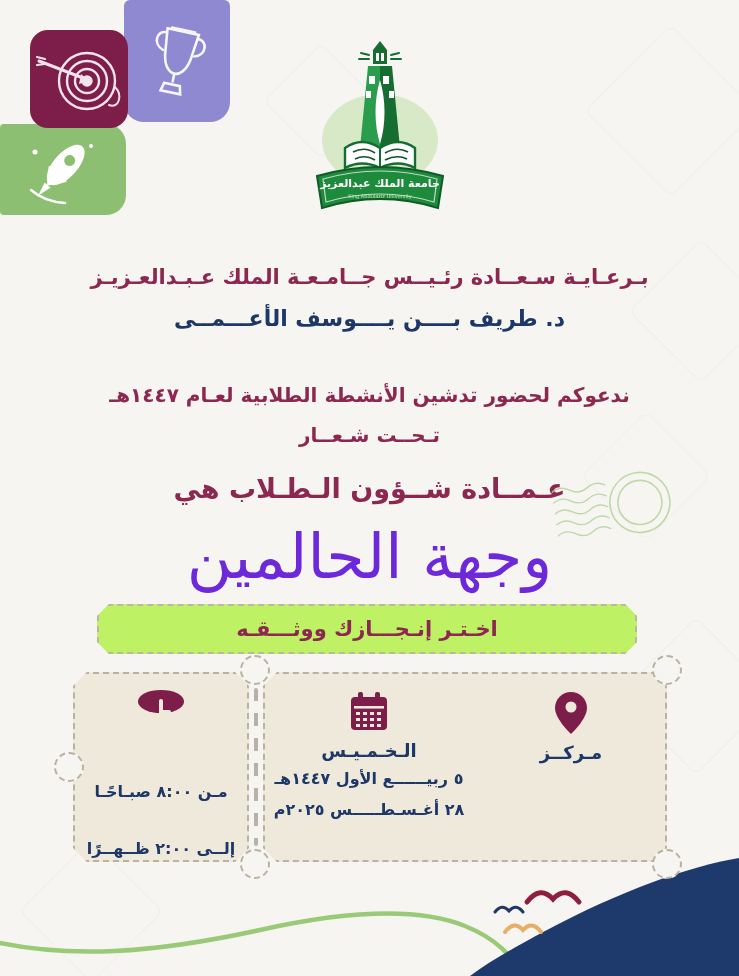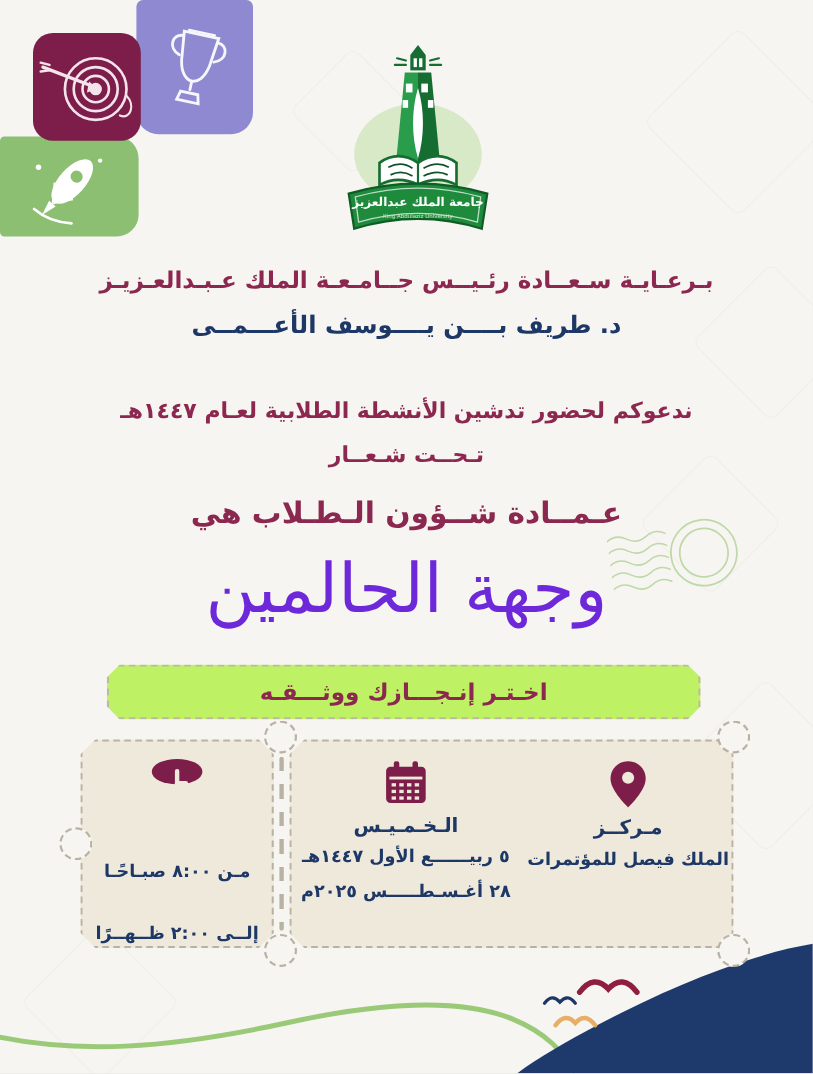--- a/index.html
+++ b/index.html
@@ -11,21 +11,21 @@
   
   .motif{position:absolute;border:1.5px solid rgba(90,110,140,0.05);transform:rotate(45deg);border-radius:8px;}
 
   
   .sq{position:absolute;display:flex;align-items:center;justify-content:center;}
   .sq-purple{left:124px;top:0;width:106px;height:122px;background:#8e89d1;border-radius:6px 6px 20px 20px;}
   .sq-maroon{left:30px;top:30px;width:98px;height:98px;background:#7c1e49;border-radius:18px;z-index:2;}
   .sq-green{left:0;top:124px;width:126px;height:91px;background:#8dbf72;border-radius:4px 20px 20px 4px;}
 
   
-  .line{position:absolute;left:0;width:739px;text-align:center;}
+  .line{position:absolute;left:0;width:739px;text-align:center;margin-top:22px;}
   .t-maroon{color:#8c2750;font-weight:700;}
   .t-navy{color:#1d3766;font-weight:800;}
   .patronage{top:243px;font-size:21px;}
   .president{top:284px;font-size:22px;letter-spacing:0.5px;}
   .invite{top:361px;font-size:20px;}
   .under{top:401px;font-size:20px;}
   .deanship{top:451px;font-size:27px;}
   .slogan{top:488px;font-size:62px;font-weight:400;color:#6d28d9;line-height:1.5;z-index:2;}
 
   .stamp{position:absolute;left:555px;top:462px;z-index:1;transform:rotate(-8deg);opacity:.85;}
@@ -223,21 +223,20 @@
       <div class="tick-line txt" dir="rtl">٥ ربيــــــع الأول ١٤٤٧هـ</div>
       <div class="tick-line txt" dir="rtl">٢٨ أغـسـطـــــس ٢٠٢٥م</div>
     </div>
 
     <div class="section sec-loc">
       <svg width="40" height="46" viewBox="0 0 40 46">
         <path d="M20,2 C11,2 4,9 4,18 C4,29 20,44 20,44 C20,44 36,29 36,18 C36,9 29,2 20,2 Z" fill="#7c1e49"></path>
         <circle cx="20" cy="17" r="5.5" fill="#efe9dc"></circle>
       </svg>
       <div class="tick-title txt" dir="rtl">مـركــز</div>
-      <div class="tick-line txt" dir="rtl">الملك فيصل للمؤتمرات</div>
     </div>
   </div>
 
   <svg class="bottom-svg" width="739" height="140" viewBox="0 0 739 140">
     <path d="M-5,106 C70,122 150,118 260,94 C350,74 420,72 465,90 C497,103 512,120 523,140" fill="none" stroke="#9aca77" stroke-width="4.5"></path>
     <path d="M739,22 C690,30 620,55 545,95 C515,111 490,125 470,140 L739,140 Z" fill="#1e3a6c"></path>
     <path d="M495,76 Q502,67 509,75 Q516,67 523,76" fill="none" stroke="#1d3766" stroke-width="3" stroke-linecap="round"></path>
     <path d="M527,66 Q540,49 553,63 Q566,49 579,66" fill="none" stroke="#8e1f3f" stroke-width="5" stroke-linecap="round"></path>
     <path d="M505,96 Q514,84 523,94 Q532,84 541,96" fill="none" stroke="#e7ae66" stroke-width="4" stroke-linecap="round"></path>
   </svg>

